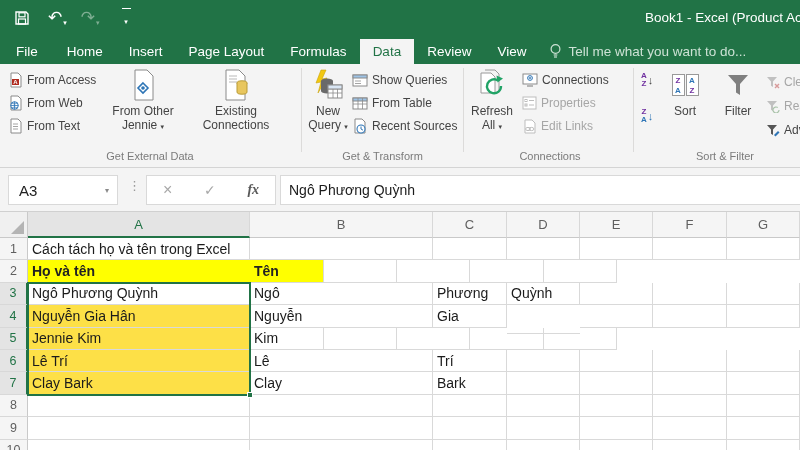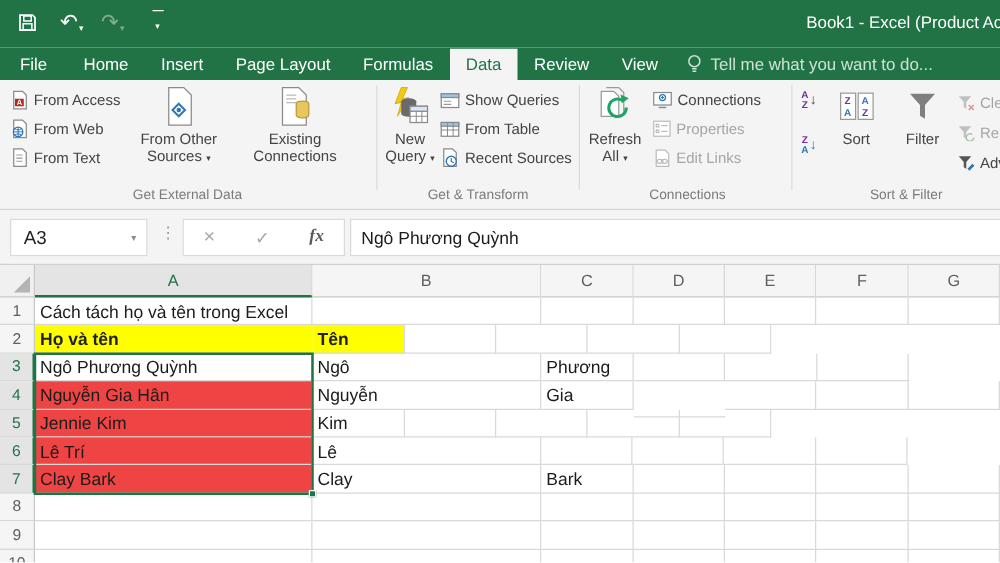--- a/index.html
+++ b/index.html
@@ -57,21 +57,21 @@
   #gridhead { display:flex; height:26px; }
   #corner { width:28px; height:26px; background:#f0f0f0; border-right:1px solid #c9c9c9; border-bottom:1px solid #c9c9c9; position:relative; flex:none; }
   #corner:after { content:""; position:absolute; right:3px; bottom:3px; width:0; height:0; border-bottom:13px solid #b4b4b4; border-left:13px solid transparent; }
   .colh { height:26px; background:#f5f5f5; color:#5f5f5f; font-size:13px; display:flex; align-items:center; justify-content:center; border-right:1px solid #d8d8d8; border-bottom:1px solid #c9c9c9; flex:none; }
   .colh.sel { background:#e4e4e4; color:#217346; border-bottom:2px solid #217346; }
   .grow { display:flex; height:22.4px; }
   .rowh { width:28px; background:#f5f5f5; color:#5f5f5f; font-size:12.5px; display:flex; align-items:center; justify-content:center; border-right:1px solid #c9c9c9; border-bottom:1px solid #d8d8d8; flex:none; }
   .rowh.sel { background:#e4e4e4; color:#217346; border-right:2px solid #217346; }
   .cell { border-right:1px solid #d9d9d9; border-bottom:1px solid #d9d9d9; font-size:14px; color:#1b1b1b; padding-left:4px; display:flex; align-items:center; white-space:nowrap; overflow:hidden; flex:none; }
   .cell.bold { font-weight:bold; color:#222; }
-  .cell.selfill { background:#ef4444; }
+  .cell.selfill { background:#fde047; }
   .cell.activecell { background:#fff; }
   .cell.spill { overflow:visible; z-index:2; }
   #selbox { position:absolute; border:2px solid #217346; pointer-events:none; }
   #fillhandle { position:absolute; right:-4px; bottom:-4px; width:6px; height:6px; background:#217346; border:1px solid #fff; }
 </style>
 </head>
 <body>
 
 <div id="titlebar">
   <div class="qat" style="left:14px;">
@@ -146,21 +146,21 @@
   </div>
   <div class="rbig" style="left:106px;width:74px;">
     <div class="bicon">
         <svg width="26" height="32" viewBox="0 0 26 32">
           <path d="M5 1 h12 l6 6 v24 h-18 z" fill="#fff" stroke="#8a8a8a"></path>
           <path d="M13 14 l5 5 l-5 5 l-5 -5 z" fill="none" stroke="#2e75b6" stroke-width="1.6"></path>
           <circle cx="13" cy="19" r="1.8" fill="#2e75b6"></circle>
         </svg>
       </div>
     <div class="bl">From Other</div>
-    <div class="bl"><span>Sources</span> <span class="dd">▾</span></div>
+    <div class="bl"><span>Jennie</span> <span class="dd">▾</span></div>
   </div>
   <div class="rbig" style="left:190px;width:92px;">
     <div class="bicon">
         <svg width="28" height="32" viewBox="0 0 28 32">
           <path d="M4 1 h13 l6 6 v24 h-19 z" fill="#fff" stroke="#8a8a8a"></path>
           <path d="M7 7 h8 M7 10 h8 M7 13 h8" stroke="#b9b9b9" stroke-width="1"></path>
           <ellipse cx="20" cy="14" rx="5" ry="2.2" fill="#e8c65e" stroke="#b99b37"></ellipse>
           <path d="M15 14 v9 a5 2.2 0 0 0 10 0 v-9" fill="#e8c65e" stroke="#b99b37"></path>
         </svg>
       </div>
@@ -346,20 +346,21 @@
         <div class="cell" style="width: 73px;"></div>
         <div class="cell" style="width: 73px;"></div>
         <div class="cell" style="width: 74px;"></div>
         <div class="cell" style="width: 73px;"></div>
       </div>
       <div class="grow">
         <div class="rowh sel">3</div>
         <div class="cell activecell" style="width: 222px;">Ngô Phương Quỳnh</div>
         <div class="cell" style="width: 183px;">Ngô</div>
         <div class="cell" style="width: 74px;">Phương</div>
+        <div class="cell" style="width: 73px;">Quỳnh</div>
         <div class="cell" style="width: 73px;"></div>
         <div class="cell" style="width: 74px;"></div>
         <div class="cell" style="width: 73px;"></div>
       </div>
       <div class="grow">
         <div class="rowh sel">4</div>
         <div class="cell selfill" style="width: 222px;">Nguyễn Gia Hân</div>
         <div class="cell" style="width: 183px;">Nguyễn</div>
         <div class="cell" style="width: 74px;">Gia</div>
         <div class="cell" style="width: 73px; margin-top: 28px;">Hân</div>
@@ -373,20 +374,21 @@
         <div class="cell" style="width: 74px;">Kim</div>
         <div class="cell" style="width: 73px;"></div>
         <div class="cell" style="width: 73px;"></div>
         <div class="cell" style="width: 74px;"></div>
         <div class="cell" style="width: 73px;"></div>
       </div>
       <div class="grow">
         <div class="rowh sel">6</div>
         <div class="cell selfill" style="width: 222px;">Lê Trí</div>
         <div class="cell" style="width: 183px;">Lê</div>
+        <div class="cell" style="width: 74px;">Trí</div>
         <div class="cell" style="width: 73px;"></div>
         <div class="cell" style="width: 73px;"></div>
         <div class="cell" style="width: 74px;"></div>
         <div class="cell" style="width: 73px;"></div>
       </div>
       <div class="grow">
         <div class="rowh sel">7</div>
         <div class="cell selfill" style="width: 222px;">Clay Bark</div>
         <div class="cell" style="width: 183px;">Clay</div>
         <div class="cell" style="width: 74px;">Bark</div>

